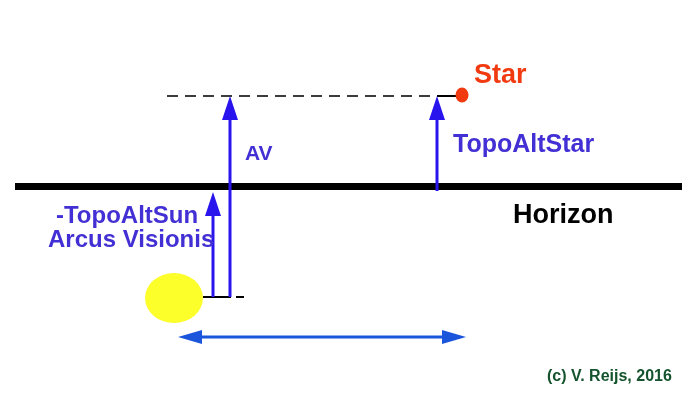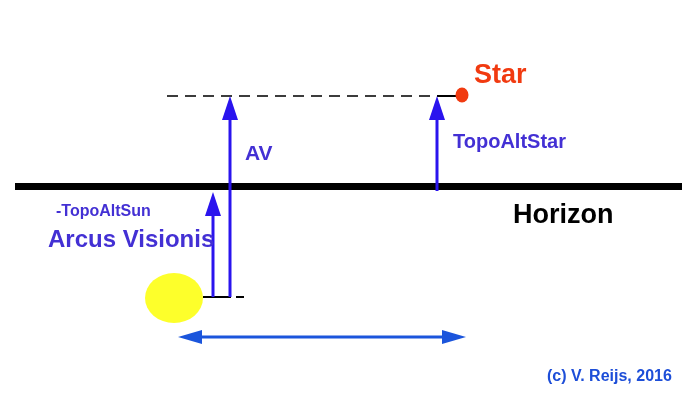--- a/index.html
+++ b/index.html
@@ -7,28 +7,28 @@
     position: relative;
     width: 699px;
     height: 408px;
     background: #ffffff;
     overflow: hidden;
     font-family: "Liberation Sans", sans-serif;
   }
   #diagram-svg { position: absolute; left: 0; top: 0; }
   .lbl { position: absolute; white-space: nowrap; line-height: 1; }
   .lbl-star      { left: 474px; top: 61px;  font-size: 27px; font-weight: bold; color: #f13a10; }
-  .lbl-topoaltstar { left: 453px; top: 131px; font-size: 20px; font-weight: bold; color: #4330d4; }
+  .lbl-topoaltstar { left: 453px; top: 131px; font-size: 25px; font-weight: bold; color: #4330d4; }
   .lbl-av        { left: 245px; top: 142px; font-size: 21px; font-weight: bold; color: #4330d4; }
   .lbl-horizon   { left: 513px; top: 201px; font-size: 27px; font-weight: 700; color: #000000; }
-  .lbl-negtopoaltsun { left: 56px; top: 203px; font-size: 16px; font-weight: bold; color: #4330d4; }
+  .lbl-negtopoaltsun { left: 56px; top: 203px; font-size: 24px; font-weight: bold; color: #4330d4; }
   .lbl-arcus     { left: 48px;  top: 227px; font-size: 24px; font-weight: bold; color: #4330d4; }
   .lbl-sun       { left: 74px;  top: 283px; font-size: 27px; font-weight: bold; color: #c9a41e; }
   .lbl-dazi      { left: 311px; top: 348px; font-size: 21px; font-weight: bold; color: #1b55dc; }
-  .lbl-copyright { left: 547px; top: 368px; font-size: 16px; font-weight: 600; color: #1d4ed8; }
+  .lbl-copyright { left: 547px; top: 368px; font-size: 16px; font-weight: 600; color: #14532d; }
 </style>
 </head>
 <body>
 
 <div id="canvas">
 
   <svg id="diagram-svg" width="699" height="408" viewBox="0 0 699 408">
 
     <line x1="167" y1="96" x2="437" y2="96" stroke-width="2" stroke-dasharray="11 7" stroke="#3c3c3c"></line>
     <line x1="437" y1="96" x2="456" y2="96" stroke-width="2" stroke="#000000"></line>

